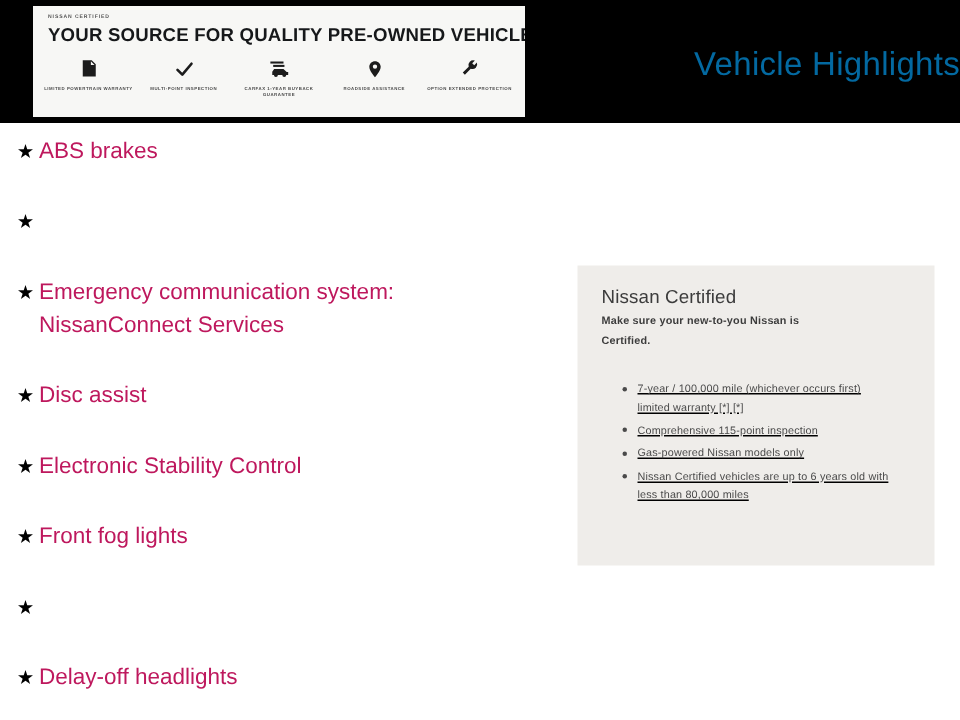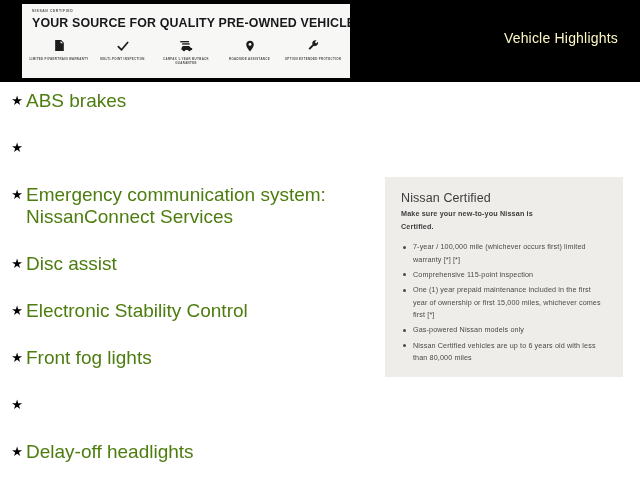--- a/index.html
+++ b/index.html
@@ -18,24 +18,24 @@
 
   
   #header-bar {
     position: absolute;
     left: 0; top: 0;
     width: 640px; height: 82px;
     background: #000000;
   }
   #header-title {
     position: absolute;
-    right: 22px;
+    right: 0;
     top: 30px;
-    color: #fef9c3;
-    font-size: 14px;
+    color: #0369a1;
+    font-size: 22px;
     letter-spacing: .2px;
     white-space: nowrap;
   }
 
   
   #cpo-banner {
     position: absolute;
     left: 22px; top: 4px;
     width: 328px; height: 74px;
     background: #f7f7f5;
@@ -107,23 +107,23 @@
   }
   .highlight-bullet {
     width: 18px;
     flex: 0 0 18px;
     font-size: 13px;
     line-height: 22px;
     text-align: center;
     color: #000000;
   }
   .highlight-label {
-    font-size: 19px;
+    font-size: 15px;
     line-height: 22px;
-    color: #4d7c0f;
+    color: #be185d;
   }
 
   
   #certified-box {
     position: absolute;
     left: 385px; top: 177px;
     width: 238px; height: 200px;
     background: #efedea;
     box-sizing: border-box;
     padding: 14px 16px 10px 16px;
@@ -134,25 +134,25 @@
     letter-spacing: .1px;
     margin-bottom: 3px;
   }
   #certified-subtitle {
     font-size: 7.2px;
     font-weight: bold;
     line-height: 1.75;
     color: #3c3c3c;
     letter-spacing: .15px;
     width: 150px;
-    margin-bottom: 8px;
+    margin-bottom: 20px;
   }
   #certified-bullets {
     list-style: none;
-    margin: 0; padding: 0;
+    margin: 12px; padding: 0; text-decoration: underline;
   }
   .certified-bullet {
     position: relative;
     padding-left: 12px;
     font-size: 7.2px;
     line-height: 1.72;
     color: #4a4a4a;
     letter-spacing: .12px;
     margin-bottom: 3px;
   }
@@ -259,17 +259,16 @@
     <span class="highlight-label">Delay-off headlights</span>
   </li>
 </ul>
 
 <div id="certified-box">
   <div id="certified-title">Nissan Certified</div>
   <div id="certified-subtitle">Make sure your new-to-you Nissan is Certified.</div>
   <ul id="certified-bullets">
     <li class="certified-bullet">7-year / 100,000 mile (whichever occurs first) limited warranty [*] [*]</li>
     <li class="certified-bullet">Comprehensive 115-point inspection</li>
-    <li class="certified-bullet">One (1) year prepaid maintenance included in the first year of ownership or first 15,000 miles, whichever comes first [*]</li>
     <li class="certified-bullet">Gas-powered Nissan models only</li>
     <li class="certified-bullet">Nissan Certified vehicles are up to 6 years old with less than 80,000 miles</li>
   </ul>
 </div>
 
 </body></html>

